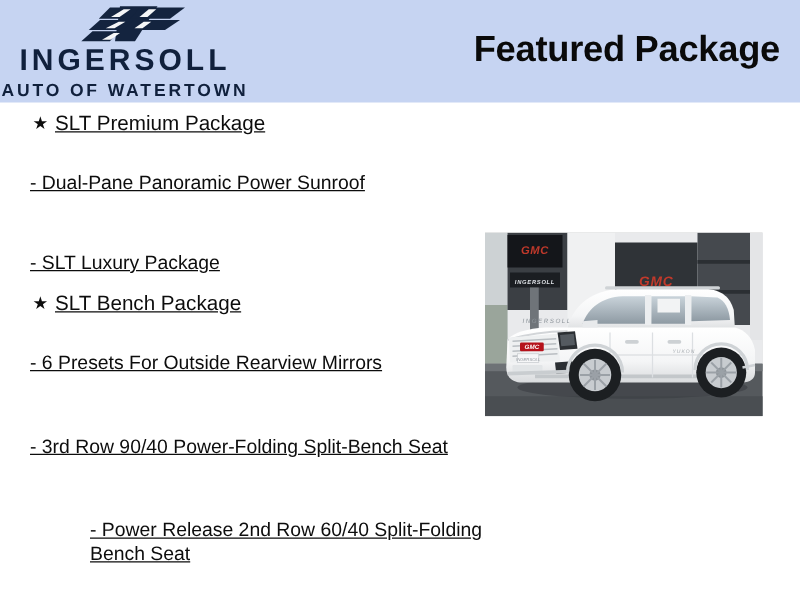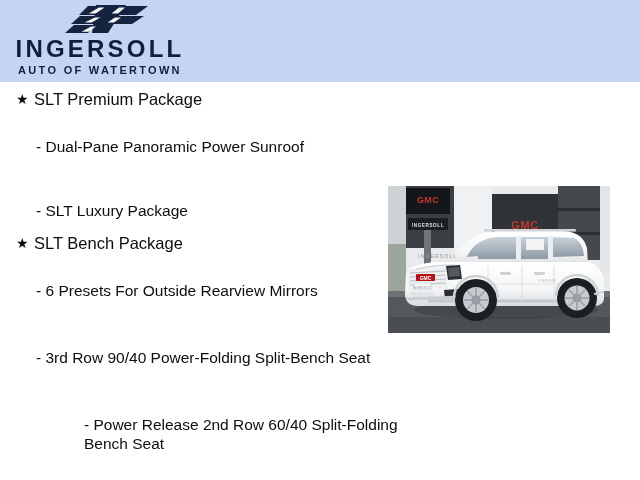--- a/index.html
+++ b/index.html
@@ -51,21 +51,21 @@
     color: #10203c;
     line-height: 1;
     white-space: nowrap;
   }
   #brand-tagline {
     position: absolute;
     left: 0;
     top: 63px;
     width: 200px;
     text-align: center;
-    font-size: 11px;
+    font-size: 14px;
     font-weight: bold;
     letter-spacing: 2.3px;
     color: #10203c;
     line-height: 1;
     white-space: nowrap;
   }
 
   #header-title {
     position: absolute;
     right: 16px;
@@ -85,46 +85,49 @@
     width: 378px;
   }
   .feat-row {
     position: absolute;
     left: 0;
     width: 378px;
     color: #0d0d0d;
   }
   .feat-head {
     font-size: 16.5px;
-    padding-left: 16px;
+    padding-left: 26px;
     line-height: 1.18;
     white-space: nowrap;
+    text-decoration: underline;
   }
   .feat-head .star {
     display: inline-block;
     width: 18px;
     font-size: 14px;
     vertical-align: 1px;
   }
   .feat-sub {
     font-size: 15.5px;
-    padding-left: 36px;
+    padding-left: 24px;
     line-height: 1.22;
     padding-right: 6px;
+    text-decoration: underline;
   }
 
   
   #vehicle-photo {
     position: absolute;
     left: 388px;
     top: 186px;
     width: 222px;
     height: 147px;
     overflow: hidden;
     background: #cfd2d4;
+    font-style: italic;
   }
   #vehicle-photo svg { display: block; }
 </style>
 </head>
 <body>
 
 <div id="header-band">
 
   <div id="brand-logo">
 
@@ -145,20 +148,21 @@
           <path d="M67 3.4 L73 3.4 L66 9.6 L59.6 9.6 Z"></path>
           <path d="M63 13.4 L69 13.4 L62 18.6 L55.6 18.6 Z"></path>
         </g>
       </svg>
     </div>
 
     <div id="brand-name">INGERSOLL</div>
     <div id="brand-tagline">AUTO OF WATERTOWN</div>
   </div>
 
+  <div id="header-title">Featured Package</div>
 </div>
 
 <div id="feature-list">
 
   <div class="feat-row feat-head" style="top:8px;">
     <span class="star">★</span><span>SLT Premium Package</span>
   </div>
 
   <div class="feat-row feat-sub" style="top:56px;">
     <span>- Dual-Pane Panoramic Power Sunroof</span>

